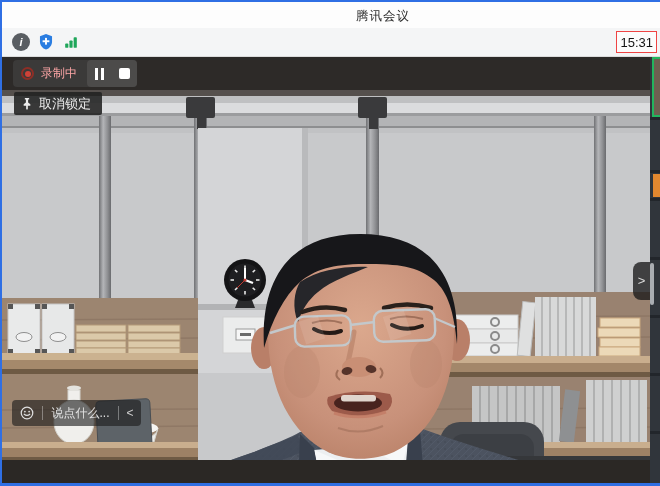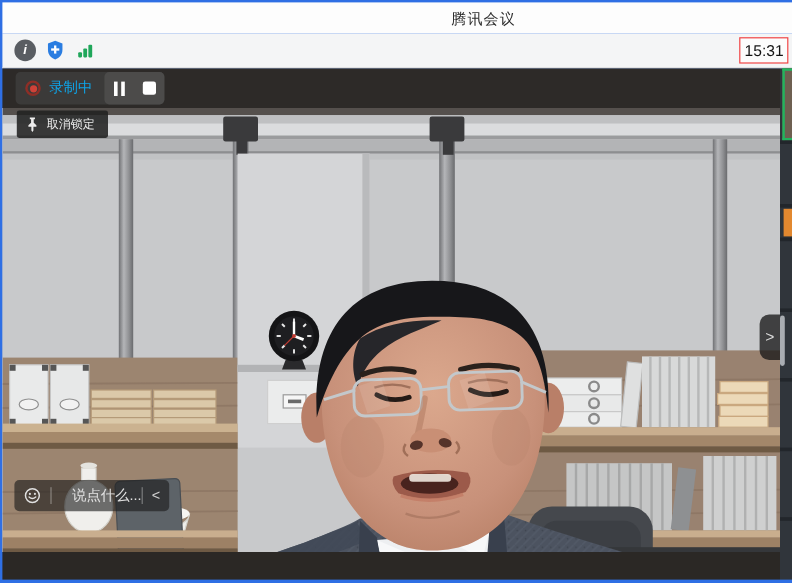--- a/index.html
+++ b/index.html
@@ -2,52 +2,52 @@
 <html><head>
 <meta charset="utf-8">
 <style>
   html,body{margin:0;padding:0;background:#888;}
   *{box-sizing:border-box;font-family:"Liberation Sans","DejaVu Sans",sans-serif;}
   .window{
     position:relative;width:660px;height:486px;background:#2f6fe4;overflow:hidden;
   }
   
   .titlebar{position:absolute;left:2px;top:2px;right:0;height:26px;background:#fdfdfd;}
-  .window-title{position:absolute;left:374px;top:6px;font-size:12.5px;color:#2b2b2b;letter-spacing:1px;}
+  .window-title{position:absolute;left:354px;top:6px;font-size:12.5px;color:#2b2b2b;letter-spacing:1px;}
   
   .statusbar{position:absolute;left:2px;top:28px;right:0;height:29px;background:#f4f5f6;border-bottom:1px solid #dcdcdc;}
   .ico{position:absolute;top:5px;width:18px;height:18px;display:flex;align-items:center;justify-content:center;}
   .info-ico{left:10px;background:#595d62;border-radius:50%;color:#fff;font-size:11px;font-style:italic;font-weight:bold;}
   .shield-ico{left:35px;}
   .signal-ico{left:60px;}
   .clock{position:absolute;right:3px;top:3px;min-width:40px;height:22px;background:#fcfcfc;border:1px solid #ef4444;
          font-size:13px;color:#141414;display:flex;align-items:center;justify-content:center;padding:0 3px;}
   
   .recbar{position:absolute;left:2px;top:57px;width:648px;height:33px;background:#2d2a28;}
   .rec-group{position:absolute;left:11px;top:3px;height:27px;display:flex;align-items:center;background:#3b3a39;border-radius:4px;}
   .rec-status{display:flex;align-items:center;padding:0 10px 0 8px;gap:7px;}
   .rec-dot{width:13px;height:13px;border-radius:50%;border:2px solid #8e2e26;background:transparent;position:relative;}
   .rec-dot::after{content:"";position:absolute;left:1.5px;top:1.5px;width:6px;height:6px;border-radius:50%;background:#cf4238;}
-  .rec-label{color:#0ea5e9;font-size:12px;}
+  .rec-label{color:#fca5a5;font-size:12px;}
   .rec-buttons{display:flex;height:27px;background:#4c4b4a;border-radius:4px;}
   .rec-btn{width:25px;height:27px;border:none;background:transparent;display:flex;align-items:center;justify-content:center;cursor:pointer;padding:0;}
   .pause-glyph{display:flex;gap:3px;}
   .pause-glyph i{display:block;width:3px;height:12px;background:#fff;}
   .stop-glyph{width:11px;height:11px;background:#fff;border-radius:2px;}
   
   .video{position:absolute;left:2px;top:90px;width:648px;height:370px;background:#c8c9cb;overflow:hidden;}
   
   .pin-pill{position:absolute;left:14px;top:92px;height:23px;display:flex;align-items:center;gap:6px;
-            background:rgba(33,33,33,.88);color:#ededed;font-size:10px;padding:0 11px 0 7px;border:none;border-radius:2px;cursor:pointer;}
+            background:rgba(33,33,33,.88);color:#ededed;font-size:13px;padding:0 11px 0 7px;border:none;border-radius:2px;cursor:pointer;}
   
   .chat-pill{position:absolute;left:12px;top:400px;width:129px;height:26px;border-radius:4px;
              background:rgba(28,28,28,.62);display:flex;align-items:center;color:#ddd;}
   .chat-pill .sep{width:1px;height:14px;background:rgba(255,255,255,.35);}
   .emoji-btn{width:30px;display:flex;align-items:center;justify-content:center;background:none;border:none;cursor:pointer;padding:0;}
-  .chat-text{flex:1;text-align:right;font-size:12px;color:#e2e2e2;cursor:text;white-space:nowrap;overflow:hidden;}
+  .chat-text{flex:1;text-align:center;font-size:12px;color:#e2e2e2;cursor:text;white-space:nowrap;overflow:hidden;}
   .chat-collapse{width:22px;text-align:center;font-size:12px;color:#cfcfcf;cursor:pointer;background:none;border:none;}
   
   .panel-tab{position:absolute;left:633px;top:262px;width:17px;height:38px;background:rgba(25,25,25,.78);
              border:none;border-radius:8px 0 0 8px;color:#ddd;font-size:13px;cursor:pointer;padding:0;line-height:38px;text-align:center;}
   
   .side-strip{position:absolute;left:650px;top:57px;width:10px;height:426px;background:#30353b;}
   .thumb-active{position:absolute;left:2px;top:0;width:8px;height:60px;background:#6e6051;
                 border:2px solid #22b55e;border-right:none;}
   .strip-div{position:absolute;left:0;width:10px;height:3px;background:#22262b;}
   .thumb-orange{position:absolute;left:3px;top:117px;width:7px;height:23px;background:#e2882f;}

